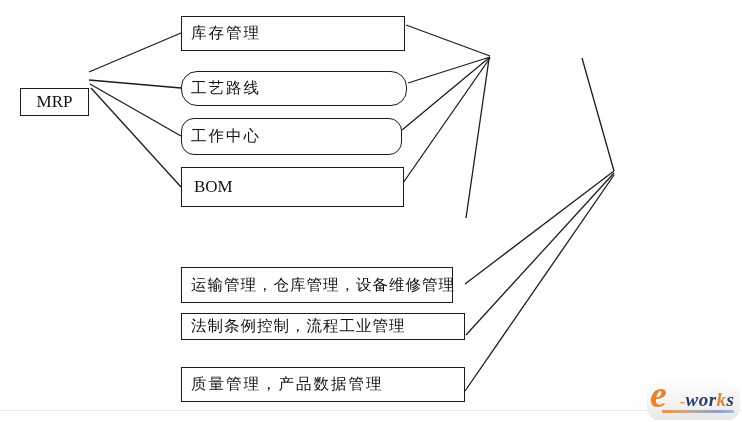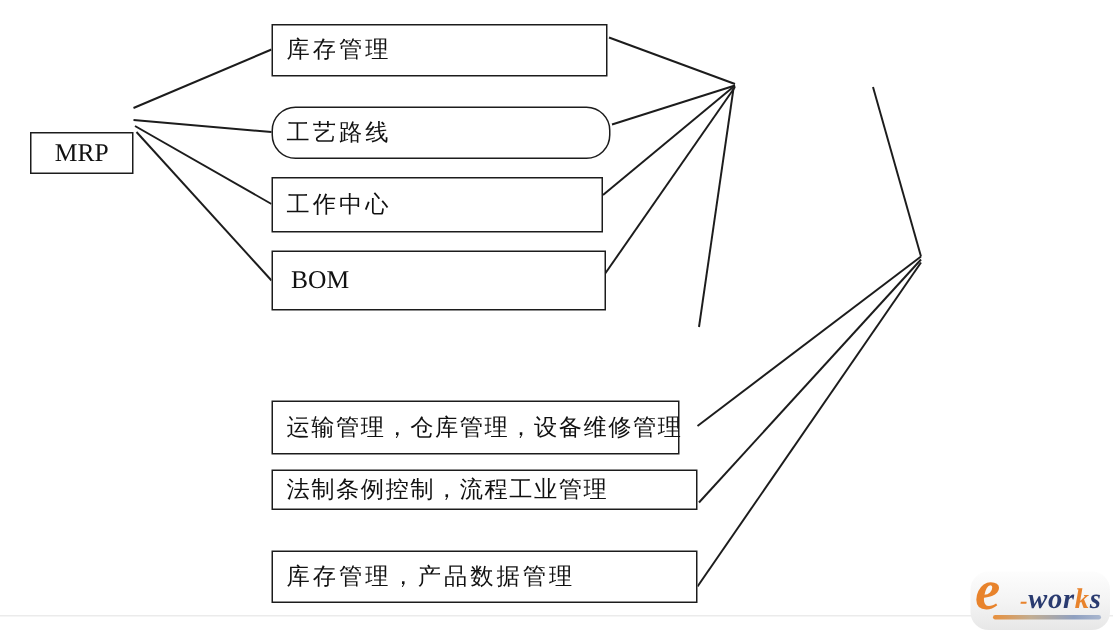--- a/index.html
+++ b/index.html
@@ -15,21 +15,21 @@
     color:#111; white-space:nowrap;
   }
   .cn  { font-size:15.5px; letter-spacing:2px; padding-left:9px; }
   .cn-long { font-size:15.5px; letter-spacing:1px; padding-left:9px; }
   .latin { font-size:17px; padding-left:12px; }
   .center { justify-content:center; padding-left:0; }
 
   #node-mrp        { left:20px;  top:64px;  width:69px;  height:28px;margin-top:24px; }
   #node-inventory  { left:181px; top:16px;  width:224px; height:35px; }
   #node-routing    { left:181px; top:71px;  width:226px; height:35px;border-radius:16px; }
-  #node-workcenter { left:181px; top:118px; width:221px; height:37px; }
+  #node-workcenter { left:181px; top:118px; width:221px; height:37px;border-radius:13px; }
   #node-bom        { left:181px; top:167px; width:223px; height:40px; }
   #node-mrpii      { left:490px; top:41px;  width:92px;  height:32px; }
   #node-erp        { left:614px; top:153px; width:104px; height:39px; }
   #node-sales      { left:181px; top:218px; width:284px; height:35px; }
   #node-transport  { left:181px; top:267px; width:272px; height:36px; }
   #node-legal      { left:181px; top:313px; width:284px; height:27px; }
   #node-quality    { left:181px; top:367px; width:284px; height:35px; }
 
   .page-divider {
     position:absolute; left:0; top:410px; width:742px; height:1px;
@@ -89,21 +89,21 @@
 
   <div id="node-bom" class="box latin">BOM</div>
 
 
 
 
   <div id="node-transport" class="box cn-long">运输管理，仓库管理，设备维修管理</div>
 
   <div id="node-legal" class="box cn-long">法制条例控制，流程工业管理</div>
 
-  <div id="node-quality" class="box cn">库存管理，产品数据管理</div>
+  <div id="node-quality" class="box cn">质量管理，产品数据管理</div>
 
   <div class="page-divider"></div>
 
   <div id="logo">
     <span class="logo-e">e</span>
     <span class="logo-text"><span class="logo-hyphen">-</span><span class="logo-navy">wor</span><span class="logo-orange">k</span><span class="logo-navy">s</span></span>
     <div class="logo-underline"></div>
   </div>
 
 </div>

